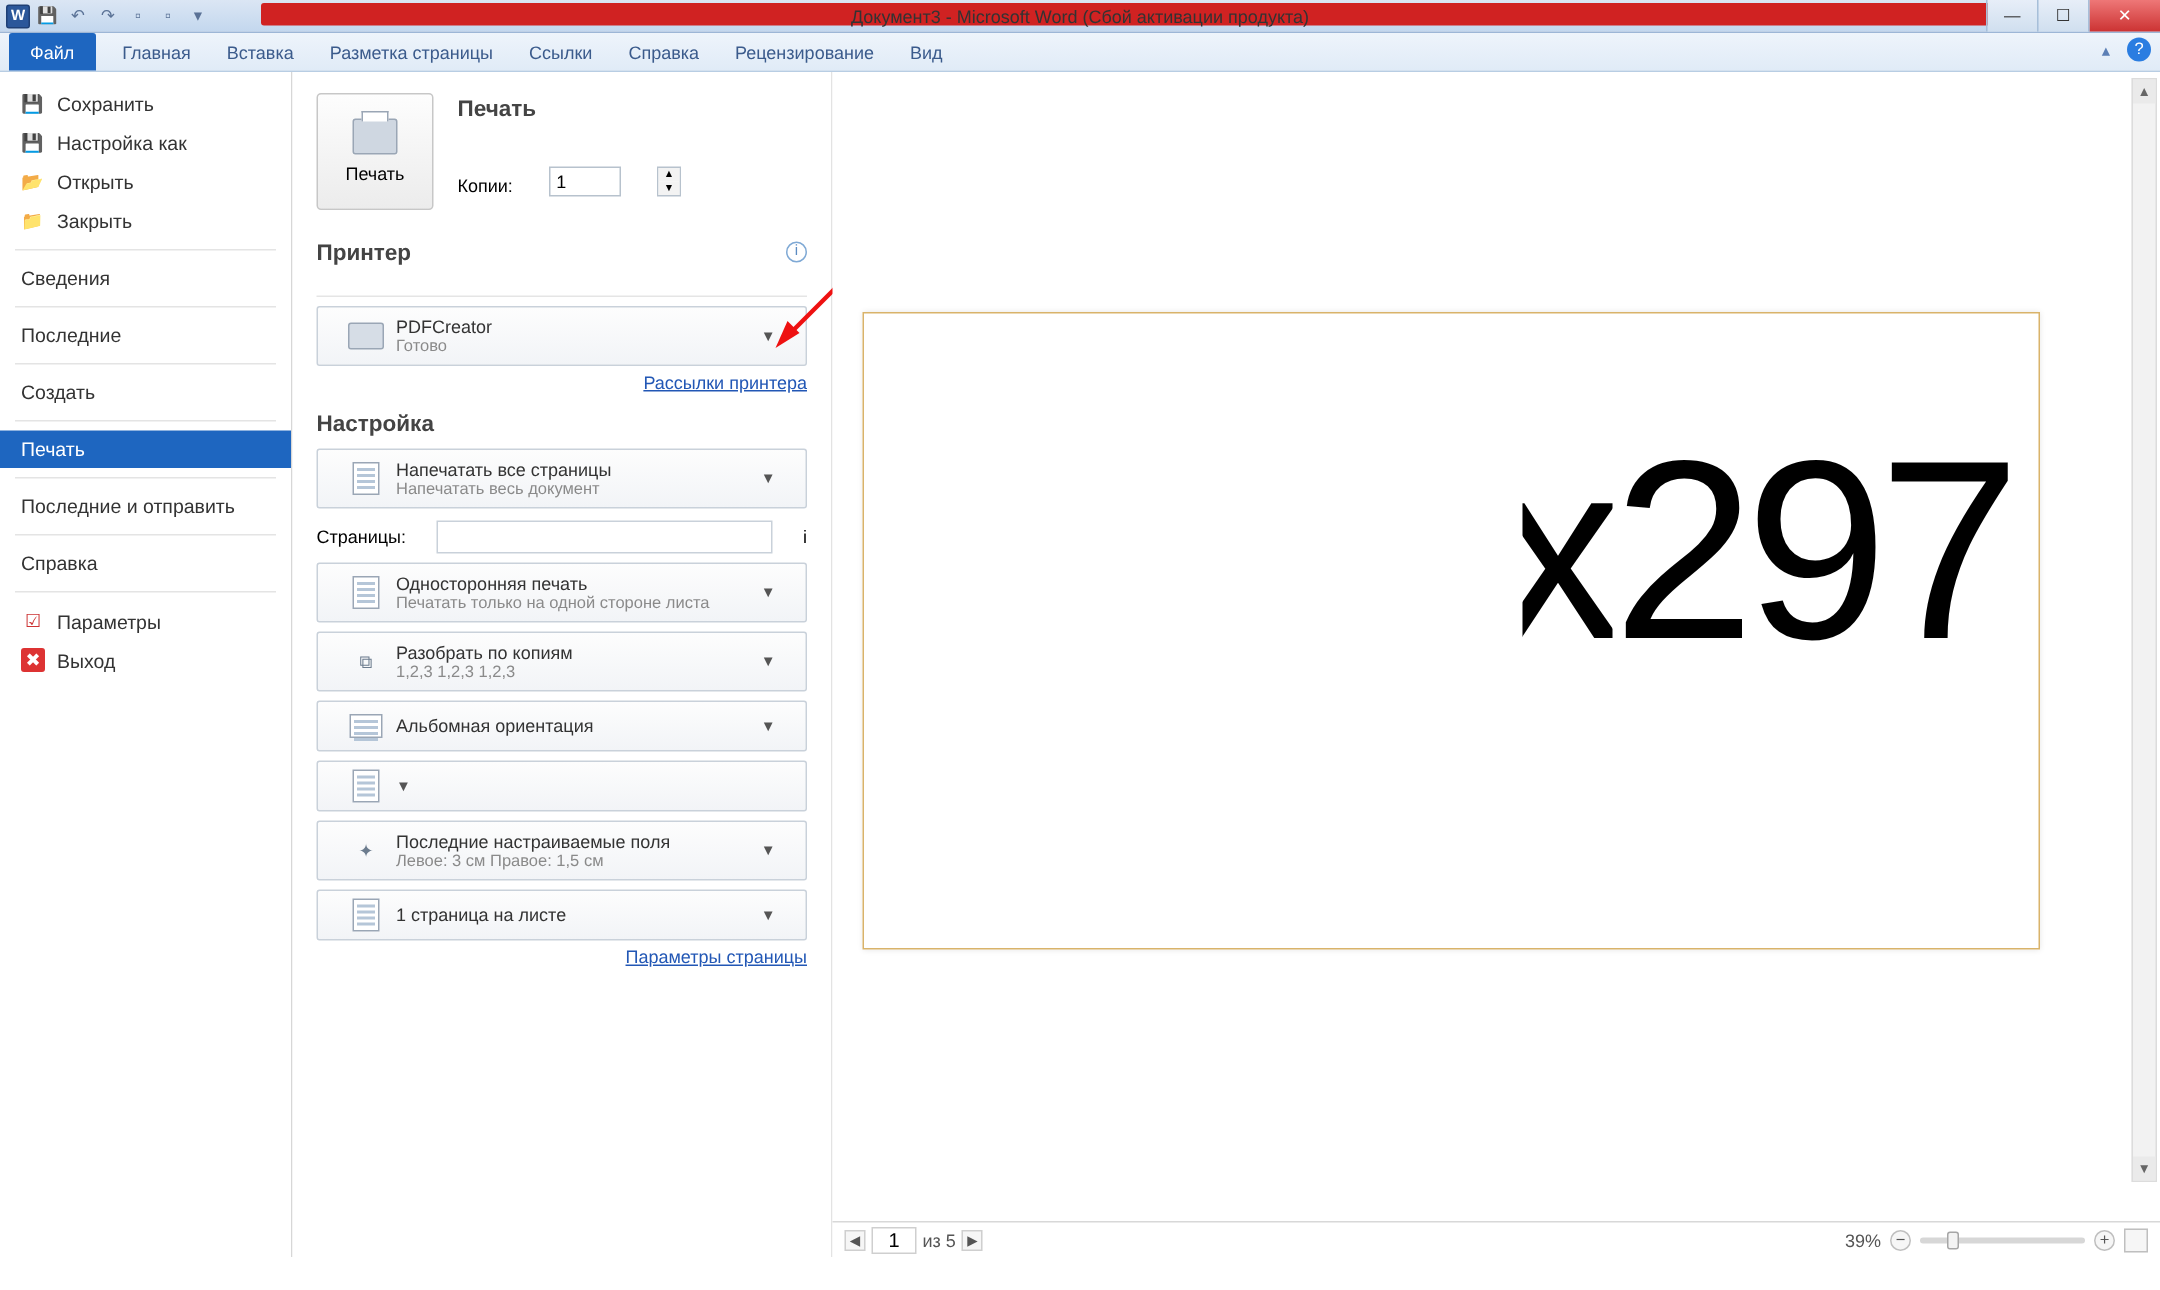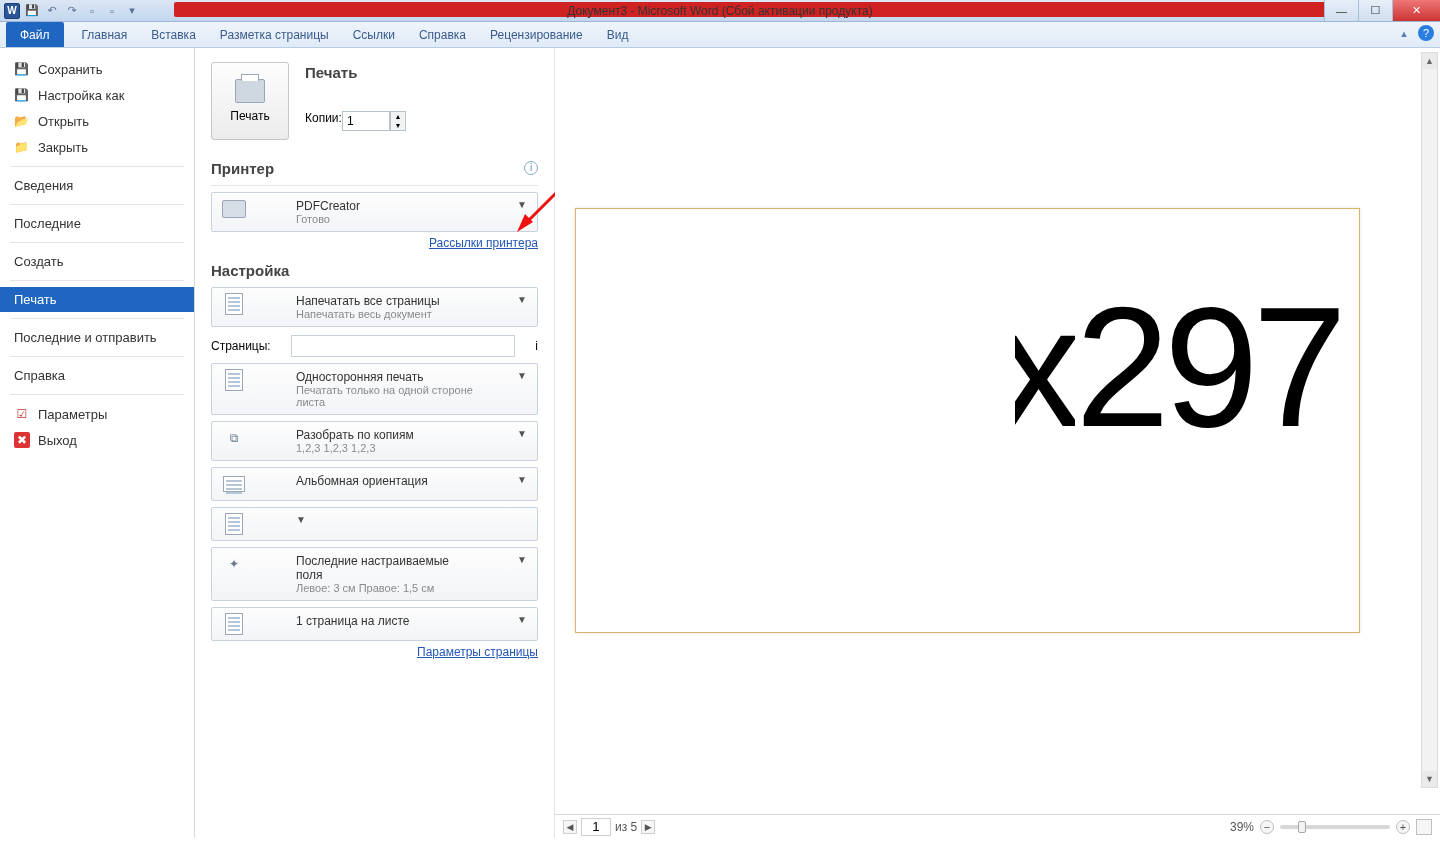--- a/index.html
+++ b/index.html
@@ -34,30 +34,30 @@
 .side .ico { width:16px; height:16px; display:inline-flex; align-items:center; justify-content:center; font-size:12px; }
 .ic-save { color:#2a7de1; } .ic-saveas { color:#2a7de1; } .ic-open,.ic-close { color:#d9a43b; }
 .ic-param { color:#c33; } .ic-exit { background:#d33; color:#fff; font-size:10px; border-radius:2px;}
 
 
 .mid { width:360px; background:#fff; padding:14px 16px; border-right:1px solid #e3e3e3; position:relative; }
 .sect-title { font-size:15px; font-weight:bold; color:#444; margin:2px 0 8px; }
 .printbtn { width:78px; height:78px; border:1px solid #c7c7c7; border-radius:3px; background:linear-gradient(#fdfdfd,#ececec); display:flex; flex-direction:column; align-items:center; justify-content:center; gap:6px; cursor:pointer; float:left; margin-right:16px; }
 .printbtn .pi { width:30px; height:24px; background:#cfd7e1; border:1px solid #9aa6b5; border-radius:2px; position:relative; }
 .printbtn .pi::before { content:""; position:absolute; top:-6px; left:5px; right:5px; height:6px; background:#fff; border:1px solid #9aa6b5; border-bottom:none; }
-.copies { display:flex; align-items:flex-start; gap:0; margin-top:30px; }
+.copies { display:flex; align-items:flex-end; gap:24px; margin-top:30px; }
 .copies input { width:48px; height:20px; border:1px solid #b7c2cd; padding:0 4px; font-size:12px; }
 .spin { display:flex; flex-direction:column; border:1px solid #b7c2cd; }
 .spin span { width:14px; height:9px; font-size:7px; display:flex; align-items:center; justify-content:center; background:#f3f3f3; cursor:pointer; }
 
 .clr { clear:both; }
-.h-row { display:flex; justify-content:space-between; align-items:center; border-bottom:1px solid #e5e5e5; margin-top:18px; padding-bottom:8px; }
+.h-row { display:flex; justify-content:space-between; align-items:center; border-bottom:1px solid #e5e5e5; margin-top:18px; padding-bottom:20px; }
 .h-row .info { width:14px; height:14px; border:1px solid #7fa9d5; border-radius:8px; color:#5b8bc2; font-size:10px; display:flex; align-items:center;justify-content:center; }
 
-.combo { border:1px solid #c9d1da; border-radius:2px; background:linear-gradient(#fdfdfd,#f2f4f7); margin-top:6px; display:flex; align-items:flex-start; padding:6px 10px; cursor:pointer;gap:42px; }
+.combo { border:1px solid #c9d1da; border-radius:2px; background:linear-gradient(#fdfdfd,#f2f4f7); margin-top:6px; display:flex; align-items:center; padding:6px 20px; cursor:pointer; }
 .combo .cic { width:24px; height:20px; margin-right:8px; display:flex; align-items:center; justify-content:center; color:#6c7c8e; }
 .combo .ct { flex:1; }
 .combo .t1 { font-size:12px; color:#333; }
 .combo .t2 { font-size:11px; color:#8a8a8a; }
 .combo .dd { color:#555; font-size:10px; }
 .combo.single .ct { display:flex; align-items:center; }
 .linkr { text-align:right; margin-top:4px; }
 .linkr a { color:#2257b5; font-size:12px; text-decoration:underline; cursor:pointer; }
 
 .pages-row { display:flex; align-items:center; gap:20px; margin-top:8px; }

